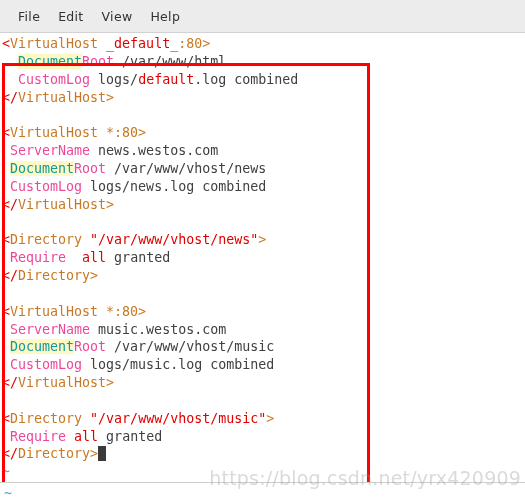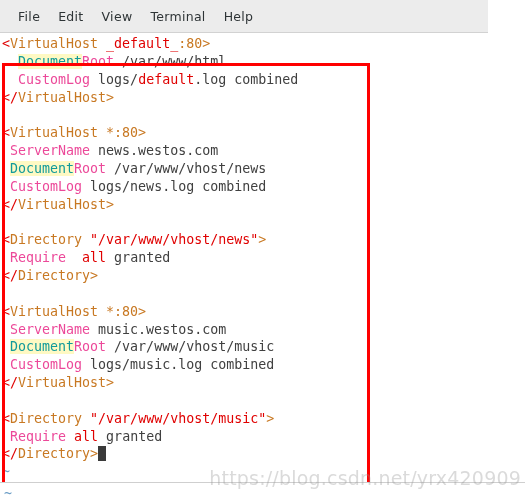--- a/index.html
+++ b/index.html
@@ -12,21 +12,21 @@
     height: 503px;
     position: relative;
     overflow: hidden;
     font-family: "DejaVu Sans Mono", monospace;
   }
 
   
   #menubar {
     position: absolute;
     left: 0; top: 0;
-    width: 488px;
+    width: 525px;
     height: 33px;
     background: #ececec;
     border-bottom: 1px solid #d2d2d2;
     box-sizing: border-box;
     display: flex;
     align-items: center;
     padding-left: 9px;
   }
   .menu-item {
     font-family: "DejaVu Sans", sans-serif;
@@ -122,21 +122,20 @@
     margin-top: 28px;
   }
 </style>
 </head>
 <body>
 
 <div id="menubar">
   <div class="menu-item">File</div>
   <div class="menu-item">Edit</div>
   <div class="menu-item">View</div>
-  <div class="menu-item">Terminal</div>
   <div class="menu-item">Help</div>
 </div>
 
 <div id="terminal">
   <div id="code"><div class="ln"><span class="c-red">&lt;</span><span class="c-org">VirtualHost</span><span class="c-grey"> </span><span class="c-red">_default_</span><span class="c-org">:80&gt;</span></div><div class="ln"><span class="c-grey">  </span><span class="hl">Document</span><span class="c-teal">Root</span><span class="c-grey"> /var/www/html</span></div><div class="ln"><span class="c-grey">  </span><span class="c-teal">CustomLog</span><span class="c-grey"> logs/</span><span class="c-red">default</span><span class="c-grey">.log combined</span></div><div class="ln"><span class="c-red">&lt;/</span><span class="c-org">VirtualHost</span><span class="c-org">&gt;</span></div><div class="ln">&nbsp;</div><div class="ln"><span class="c-red">&lt;</span><span class="c-org">VirtualHost</span><span class="c-grey"> </span><span class="c-org">*:80&gt;</span></div><div class="ln"><span class="c-grey"> </span><span class="c-teal">ServerName</span><span class="c-grey"> news.westos.com</span></div><div class="ln"><span class="c-grey"> </span><span class="hl">Document</span><span class="c-teal">Root</span><span class="c-grey"> /var/www/vhost/news</span></div><div class="ln"><span class="c-grey"> </span><span class="c-teal">CustomLog</span><span class="c-grey"> logs/news.log combined</span></div><div class="ln"><span class="c-red">&lt;/</span><span class="c-org">VirtualHost</span><span class="c-org">&gt;</span></div><div class="ln">&nbsp;</div><div class="ln"><span class="c-red">&lt;</span><span class="c-org">Directory</span><span class="c-grey"> </span><span class="c-red">"/var/www/vhost/news"</span><span class="c-org">&gt;</span></div><div class="ln"><span class="c-grey"> </span><span class="c-teal">Require</span><span class="c-grey">  </span><span class="c-red">all</span><span class="c-grey"> granted</span></div><div class="ln"><span class="c-red">&lt;/</span><span class="c-org">Directory</span><span class="c-org">&gt;</span></div><div class="ln">&nbsp;</div><div class="ln"><span class="c-red">&lt;</span><span class="c-org">VirtualHost</span><span class="c-grey"> </span><span class="c-org">*:80&gt;</span></div><div class="ln"><span class="c-grey"> </span><span class="c-teal">ServerName</span><span class="c-grey"> music.westos.com</span></div><div class="ln"><span class="c-grey"> </span><span class="hl">Document</span><span class="c-teal">Root</span><span class="c-grey"> /var/www/vhost/music</span></div><div class="ln"><span class="c-grey"> </span><span class="c-teal">CustomLog</span><span class="c-grey"> logs/music.log combined</span></div><div class="ln"><span class="c-red">&lt;/</span><span class="c-org">VirtualHost</span><span class="c-org">&gt;</span></div><div class="ln">&nbsp;</div><div class="ln"><span class="c-red">&lt;</span><span class="c-org">Directory</span><span class="c-grey"> </span><span class="c-red">"/var/www/vhost/music"</span><span class="c-org">&gt;</span></div><div class="ln"><span class="c-grey"> </span><span class="c-teal">Require</span><span class="c-grey"> </span><span class="c-red">all</span><span class="c-grey"> granted</span></div><div class="ln"><span class="c-red">&lt;/</span><span class="c-org">Directory</span><span class="c-org">&gt;</span><span class="cursor"></span></div><div class="ln c-blue">~</div></div>
   <div id="annot-box"></div>
 </div>
 
 <div id="bottom-strip">
   <span class="tilde">~</span>

